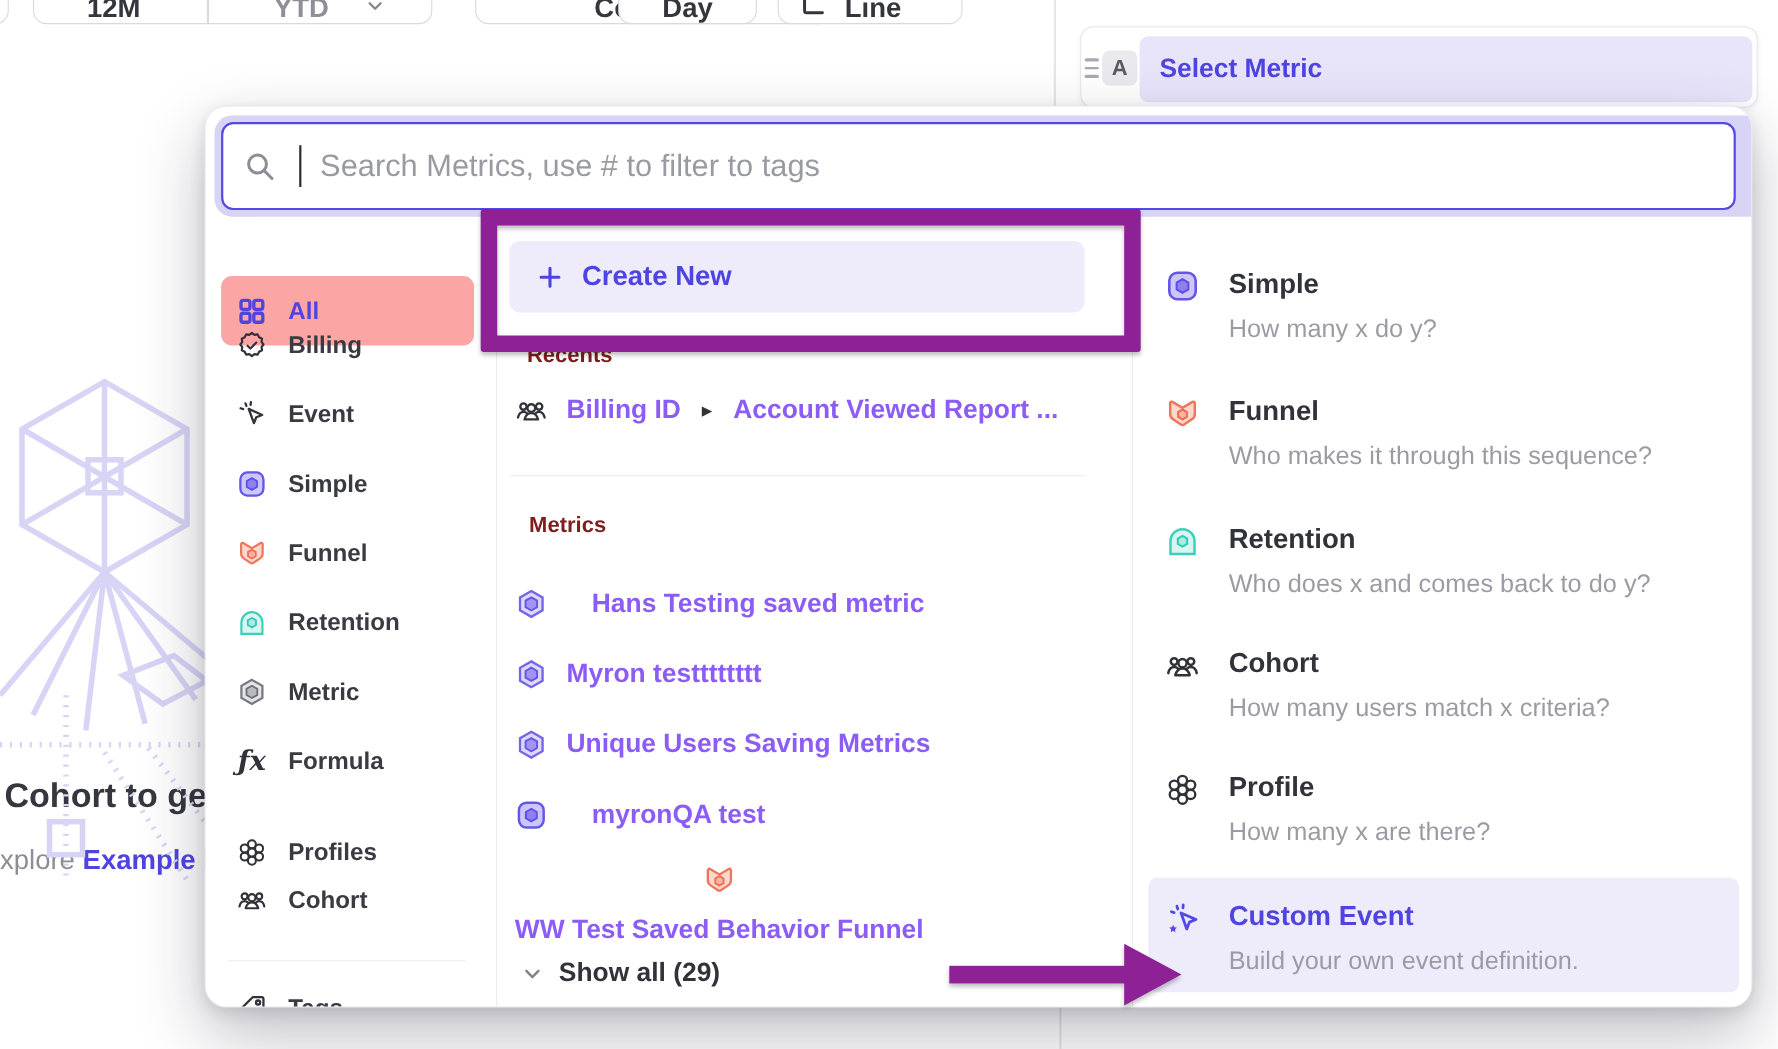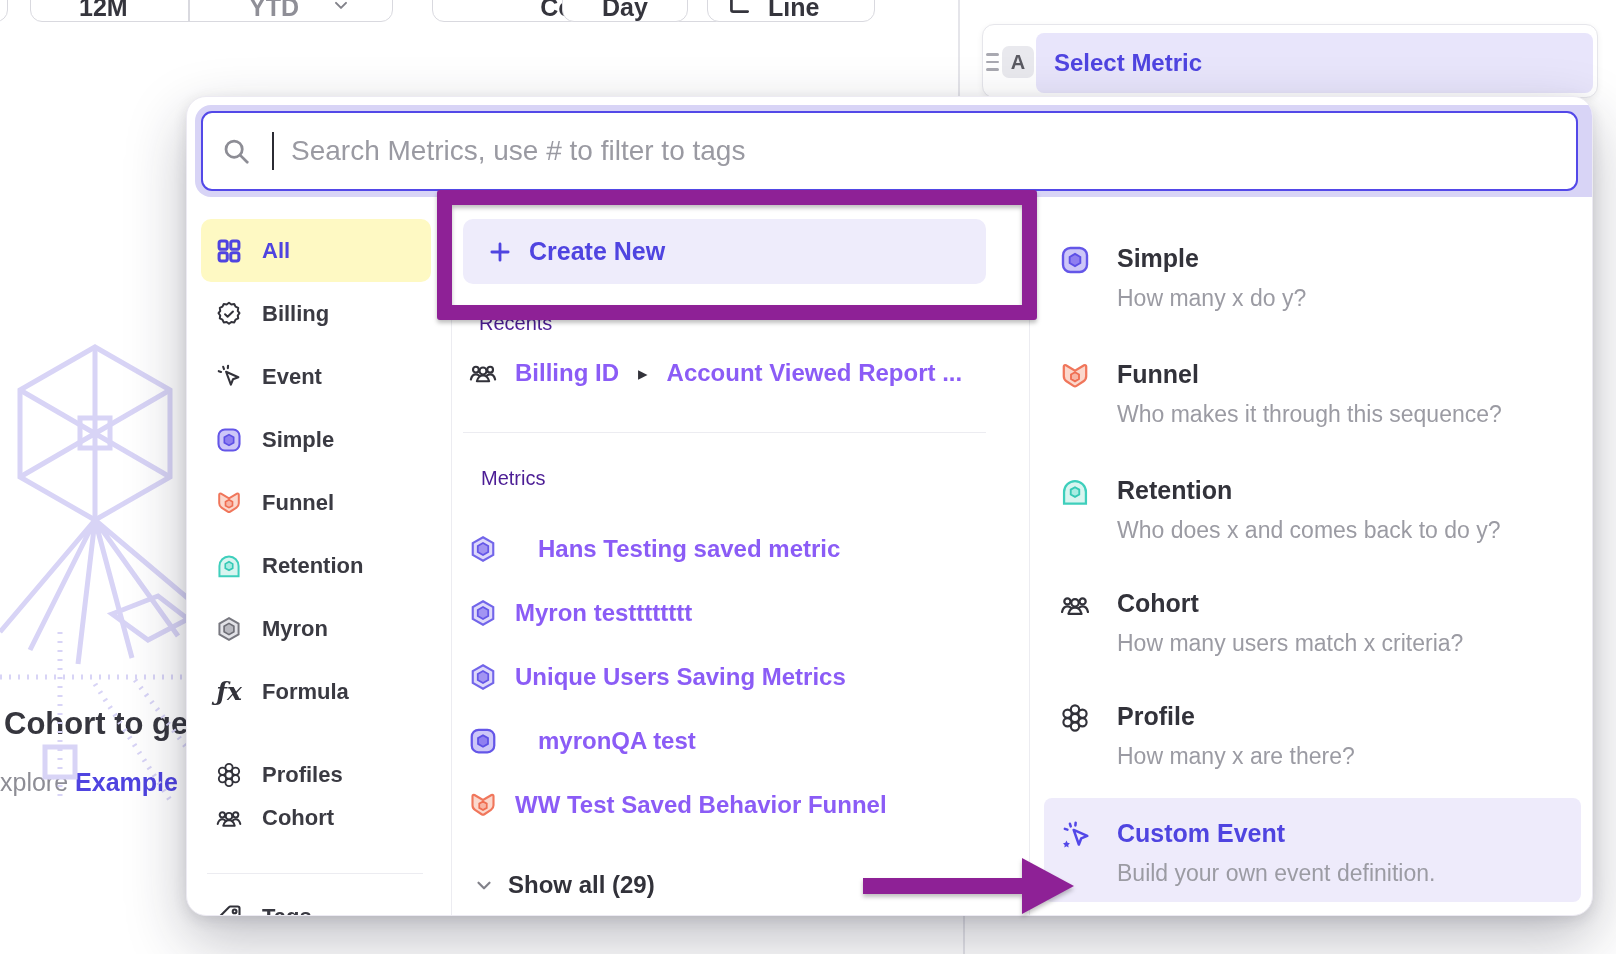--- a/index.html
+++ b/index.html
@@ -29,31 +29,31 @@
   .modal{position:absolute;left:186px;top:96px;width:1407px;height:820px;background:#fff;border:1px solid #eceaf2;border-radius:20px;box-shadow:0 24px 60px rgba(30,30,50,.28),0 4px 14px rgba(30,30,50,.12);z-index:10;overflow:hidden;box-sizing:border-box;}
   .search-wrap{position:absolute;left:8px;top:8px;width:1580px;height:92px;background:#d8d4f6;border-radius:16px;}
   .search-wrap input{position:absolute;left:6px;top:6px;width:1377px;height:80px;border:2px solid #5348e8;border-radius:11px;box-sizing:border-box;font-family:inherit;font-size:28px;color:#2b2b33;padding:0 20px 0 88px;outline:none;}
   .search-wrap input::placeholder{color:#9a9aa2;}
   .search-ico{position:absolute;left:26px;top:31px;width:30px;height:30px;}
   .caret{position:absolute;left:77px;top:27px;width:2px;height:38px;background:#2b2b33;}
 
   .side-row{position:absolute;left:14px;width:230px;height:63px;display:flex;align-items:center;gap:18px;padding-left:13px;box-sizing:border-box;}
   .side-row .ic{width:30px;height:30px;flex:0 0 30px;display:flex;align-items:center;justify-content:center;}
   .side-row .tx{font-size:22px;font-weight:600;color:#3a3a42;}
-  .side-row.sel{background:#fef9c3;border-radius:10px;}
+  .side-row.sel{background:#fca5a5;border-radius:10px;margin-top:32px;}
   .side-row.sel .tx{color:#4f44e0;}
   .fx{font-style:italic;font-family:"DejaVu Serif",serif;font-size:25px;color:#32323a;font-weight:600;}
 
   .hdivider{position:absolute;height:1px;background:#ececf1;}
   .vdivider{position:absolute;width:1px;background:#ececf1;}
 
   .create-btn{position:absolute;left:276px;top:122px;width:523px;height:65px;background:#eeecfb;border-radius:10px;display:flex;align-items:center;gap:16px;padding-left:24px;box-sizing:border-box;}
   .create-btn span{color:#4f44e0;font-size:25px;font-weight:600;}
 
-  .sect-h{position:absolute;font-size:20px;font-weight:400;color:#4c1d95;}
+  .sect-h{position:absolute;font-size:20px;font-weight:700;color:#7f1d1d;}
 
   .m-row{position:absolute;left:281px;height:40px;display:flex;align-items:center;gap:17px;}
   .m-row .ic{width:30px;height:30px;flex:0 0 30px;}
   .m-row .tx{font-size:24px;font-weight:600;color:#8b5cf6;white-space:nowrap;}
   .m-row .sep{font-size:19px;color:#32323a;padding:0 2px;}
 
   .show-all{position:absolute;left:286px;top:768px;height:40px;display:flex;align-items:center;gap:13px;}
   .show-all .tx{font-size:24px;font-weight:600;color:#32323a;}
 
   .type-row{position:absolute;left:872px;display:flex;gap:26px;width:510px;}
@@ -263,21 +263,21 @@
         </svg>
       </span>
     <span class="tx">Retention</span>
   </div>
   <div class="side-row" style="top:500px;">
     <span class="ic">
         <svg width="28" height="28" viewBox="0 0 24 24">
           <use href="#i-metric-gray"></use>
         </svg>
       </span>
-    <span class="tx">Myron</span>
+    <span class="tx">Metric</span>
   </div>
   <div class="side-row" style="top:563px;">
     <span class="ic fx">ƒx</span>
     <span class="tx">Formula</span>
   </div>
   <div class="side-row" style="top:646px;">
     <span class="ic">
         <svg width="28" height="28" viewBox="0 0 24 24">
           <use href="#i-profiles"></use>
         </svg>
@@ -344,21 +344,21 @@
           <use href="#i-metric-purple"></use>
         </svg></span>
     <span class="tx">Unique Users Saving Metrics</span>
   </div>
   <div class="m-row" style="top:624px;gap:40px;">
     <span class="ic"><svg width="30" height="30" viewBox="0 0 24 24">
           <use href="#i-simple"></use>
         </svg></span>
     <span class="tx">myronQA test</span>
   </div>
-  <div class="m-row" style="top:688px;">
+  <div class="m-row" style="top:688px;flex-direction:column;">
     <span class="ic"><svg width="30" height="30" viewBox="0 0 24 24">
           <use href="#i-funnel"></use>
         </svg></span>
     <span class="tx">WW Test Saved Behavior Funnel</span>
   </div>
 
   <div class="show-all">
     <svg width="22" height="22" viewBox="0 0 24 24">
         <use href="#i-chevron-down"></use>
       </svg>

